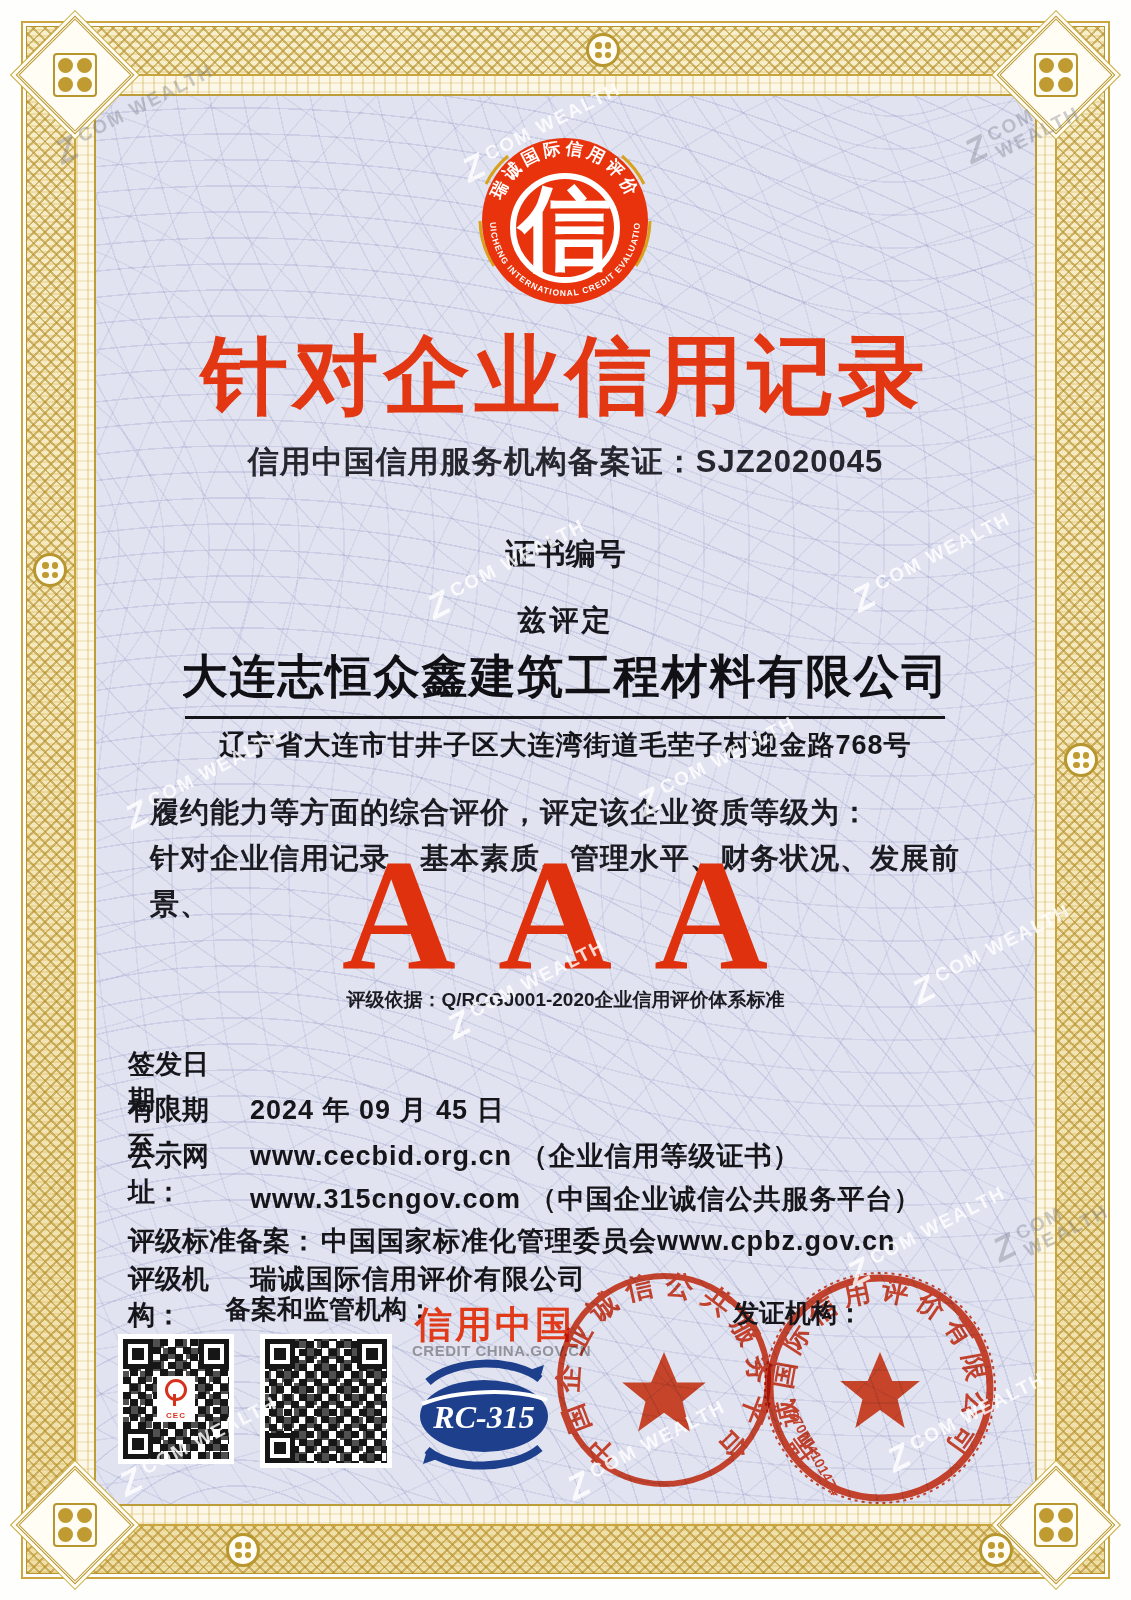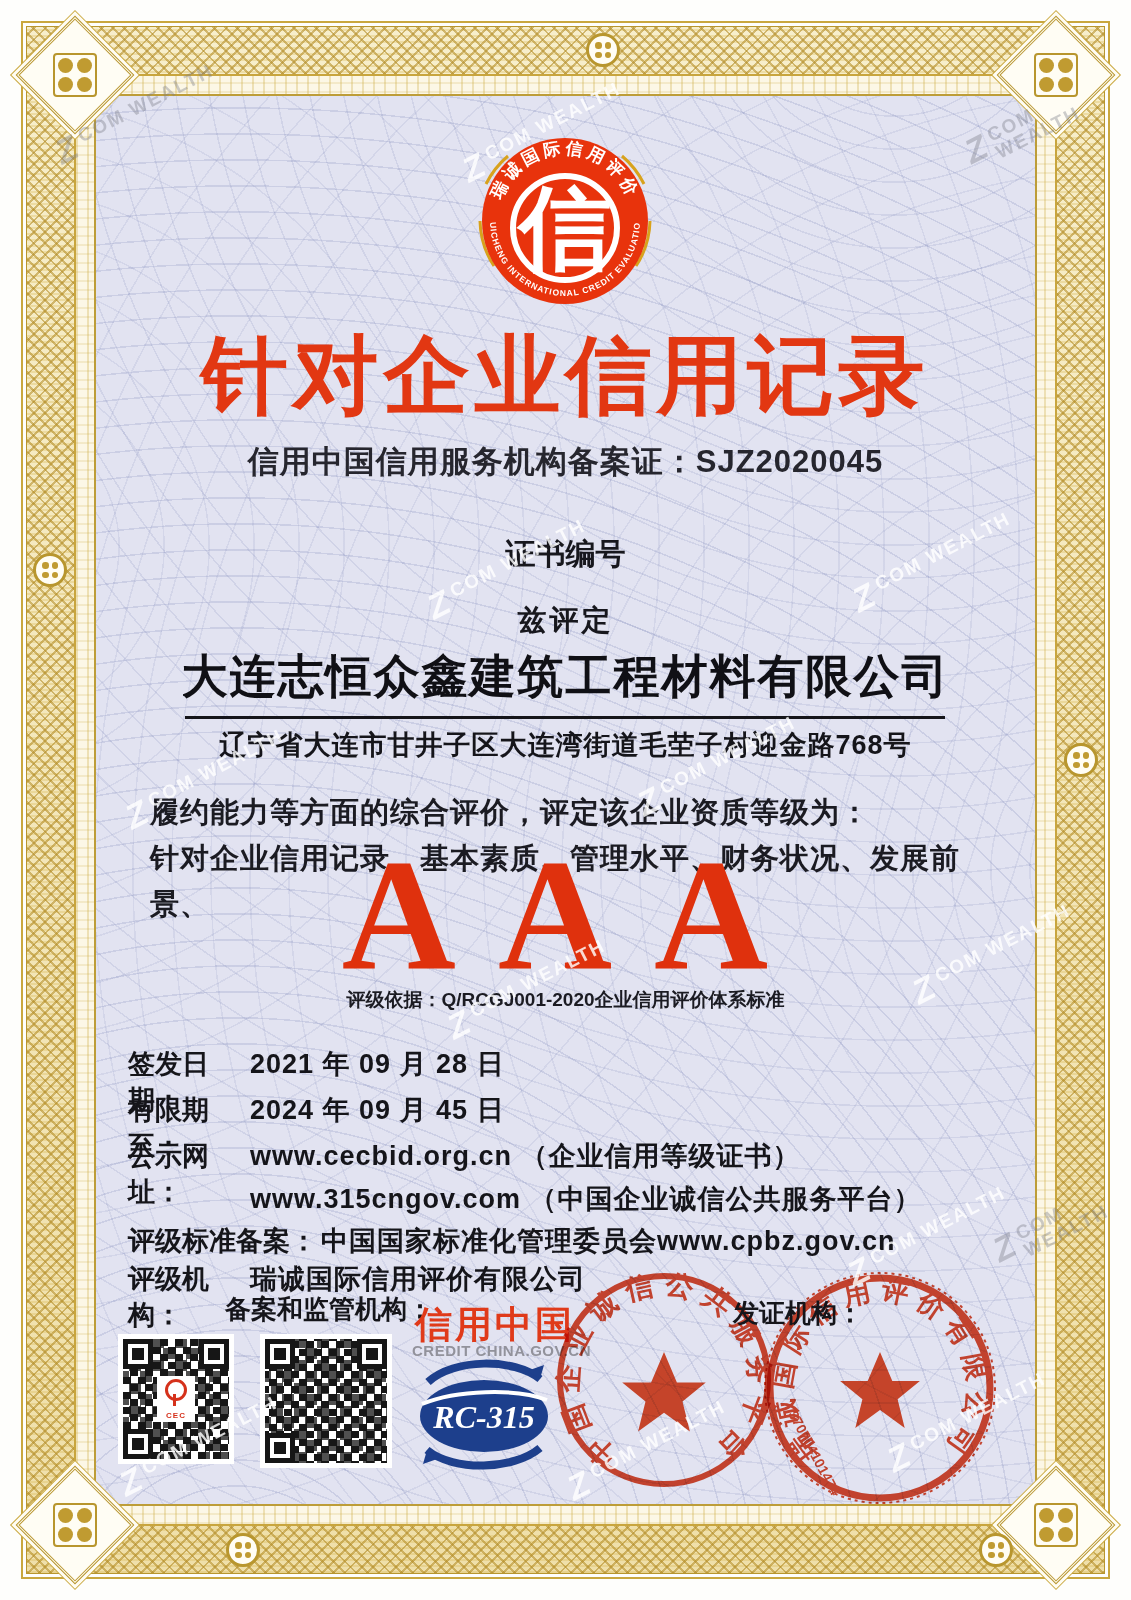--- a/index.html
+++ b/index.html
@@ -200,21 +200,20 @@
   <div class="abs bodytext">
     <div>履约能力等方面的综合评价，评定该企业资质等级为：</div>
     <div>针对企业信用记录、基本素质、管理水平、财务状况、发展前景、</div>
   </div>
 
   <div class="abs ctr rating">AAA</div>
   <div class="abs ctr basis">评级依据：Q/RCGJ001-2020企业信用评价体系标准</div>
 
   <div class="inforow" style="top:1046px;">
     <span class="ilbl">签发日期：</span>
-    <span class="ival">2021 年 09 月 28 日</span>
   </div>
   <div class="inforow" style="top:1092px;">
     <span class="ilbl">有限期至：</span>
     <span class="ival">2024 年 09 月 45 日</span>
   </div>
   <div class="inforow" style="top:1138px;">
     <span class="ilbl">公示网址：</span>
     <span class="ival">www.cecbid.org.cn （企业信用等级证书）</span>
   </div>
   <div class="inforow" style="top:1181px;">

